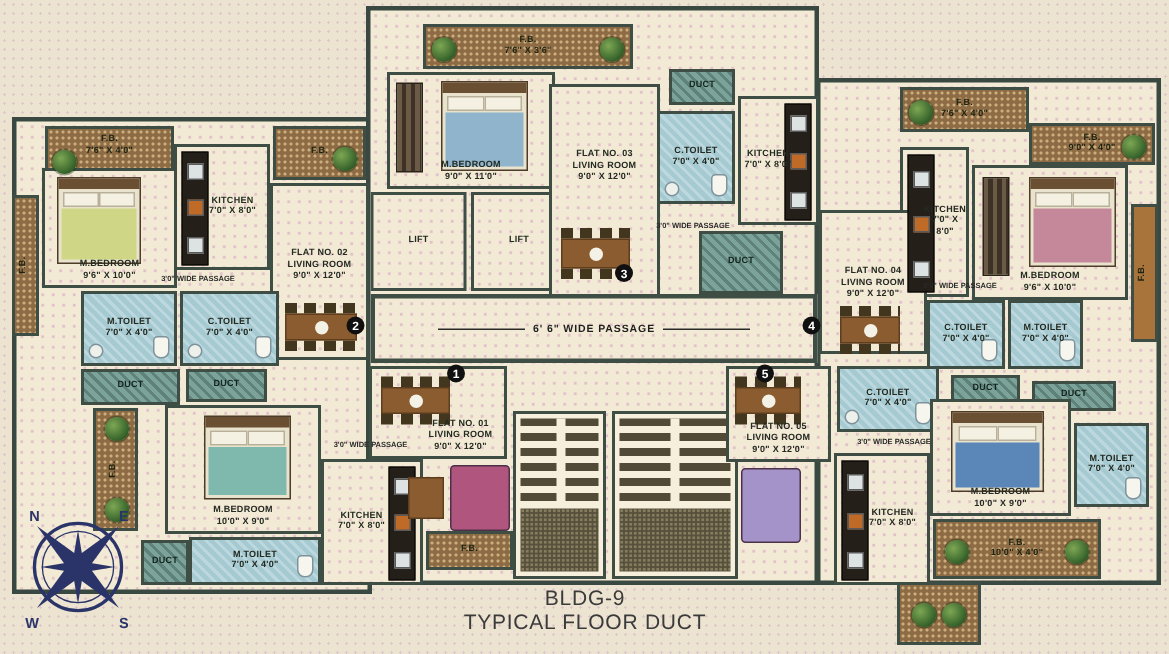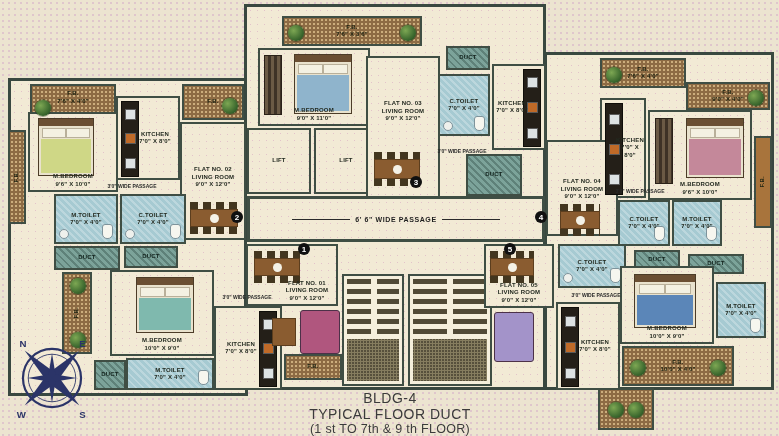--- a/index.html
+++ b/index.html
@@ -506,18 +506,17 @@
       <polygon points="50,78 46,54 50,50 54,54"></polygon>
       <polygon points="22,50 46,46 50,50 46,54"></polygon>
     </g>
     <text x="13" y="15" font-size="11" fill="#2b3468" font-weight="bold">N</text>
     <text x="81" y="15" font-size="11" fill="#2b3468" font-weight="bold">E</text>
     <text x="81" y="96" font-size="11" fill="#2b3468" font-weight="bold">S</text>
     <text x="10" y="96" font-size="11" fill="#2b3468" font-weight="bold">W</text>
   </svg>
 
   <div class="title-block">
-    <div class="t1">BLDG-4</div>
+    <div class="t1">BLDG-9</div>
     <div class="t2">TYPICAL FLOOR DUCT</div>
-    <div class="t3">(1 st TO 7th &amp; 9 th FLOOR)</div>
   </div>
 
 </div>
 
 </body></html>

